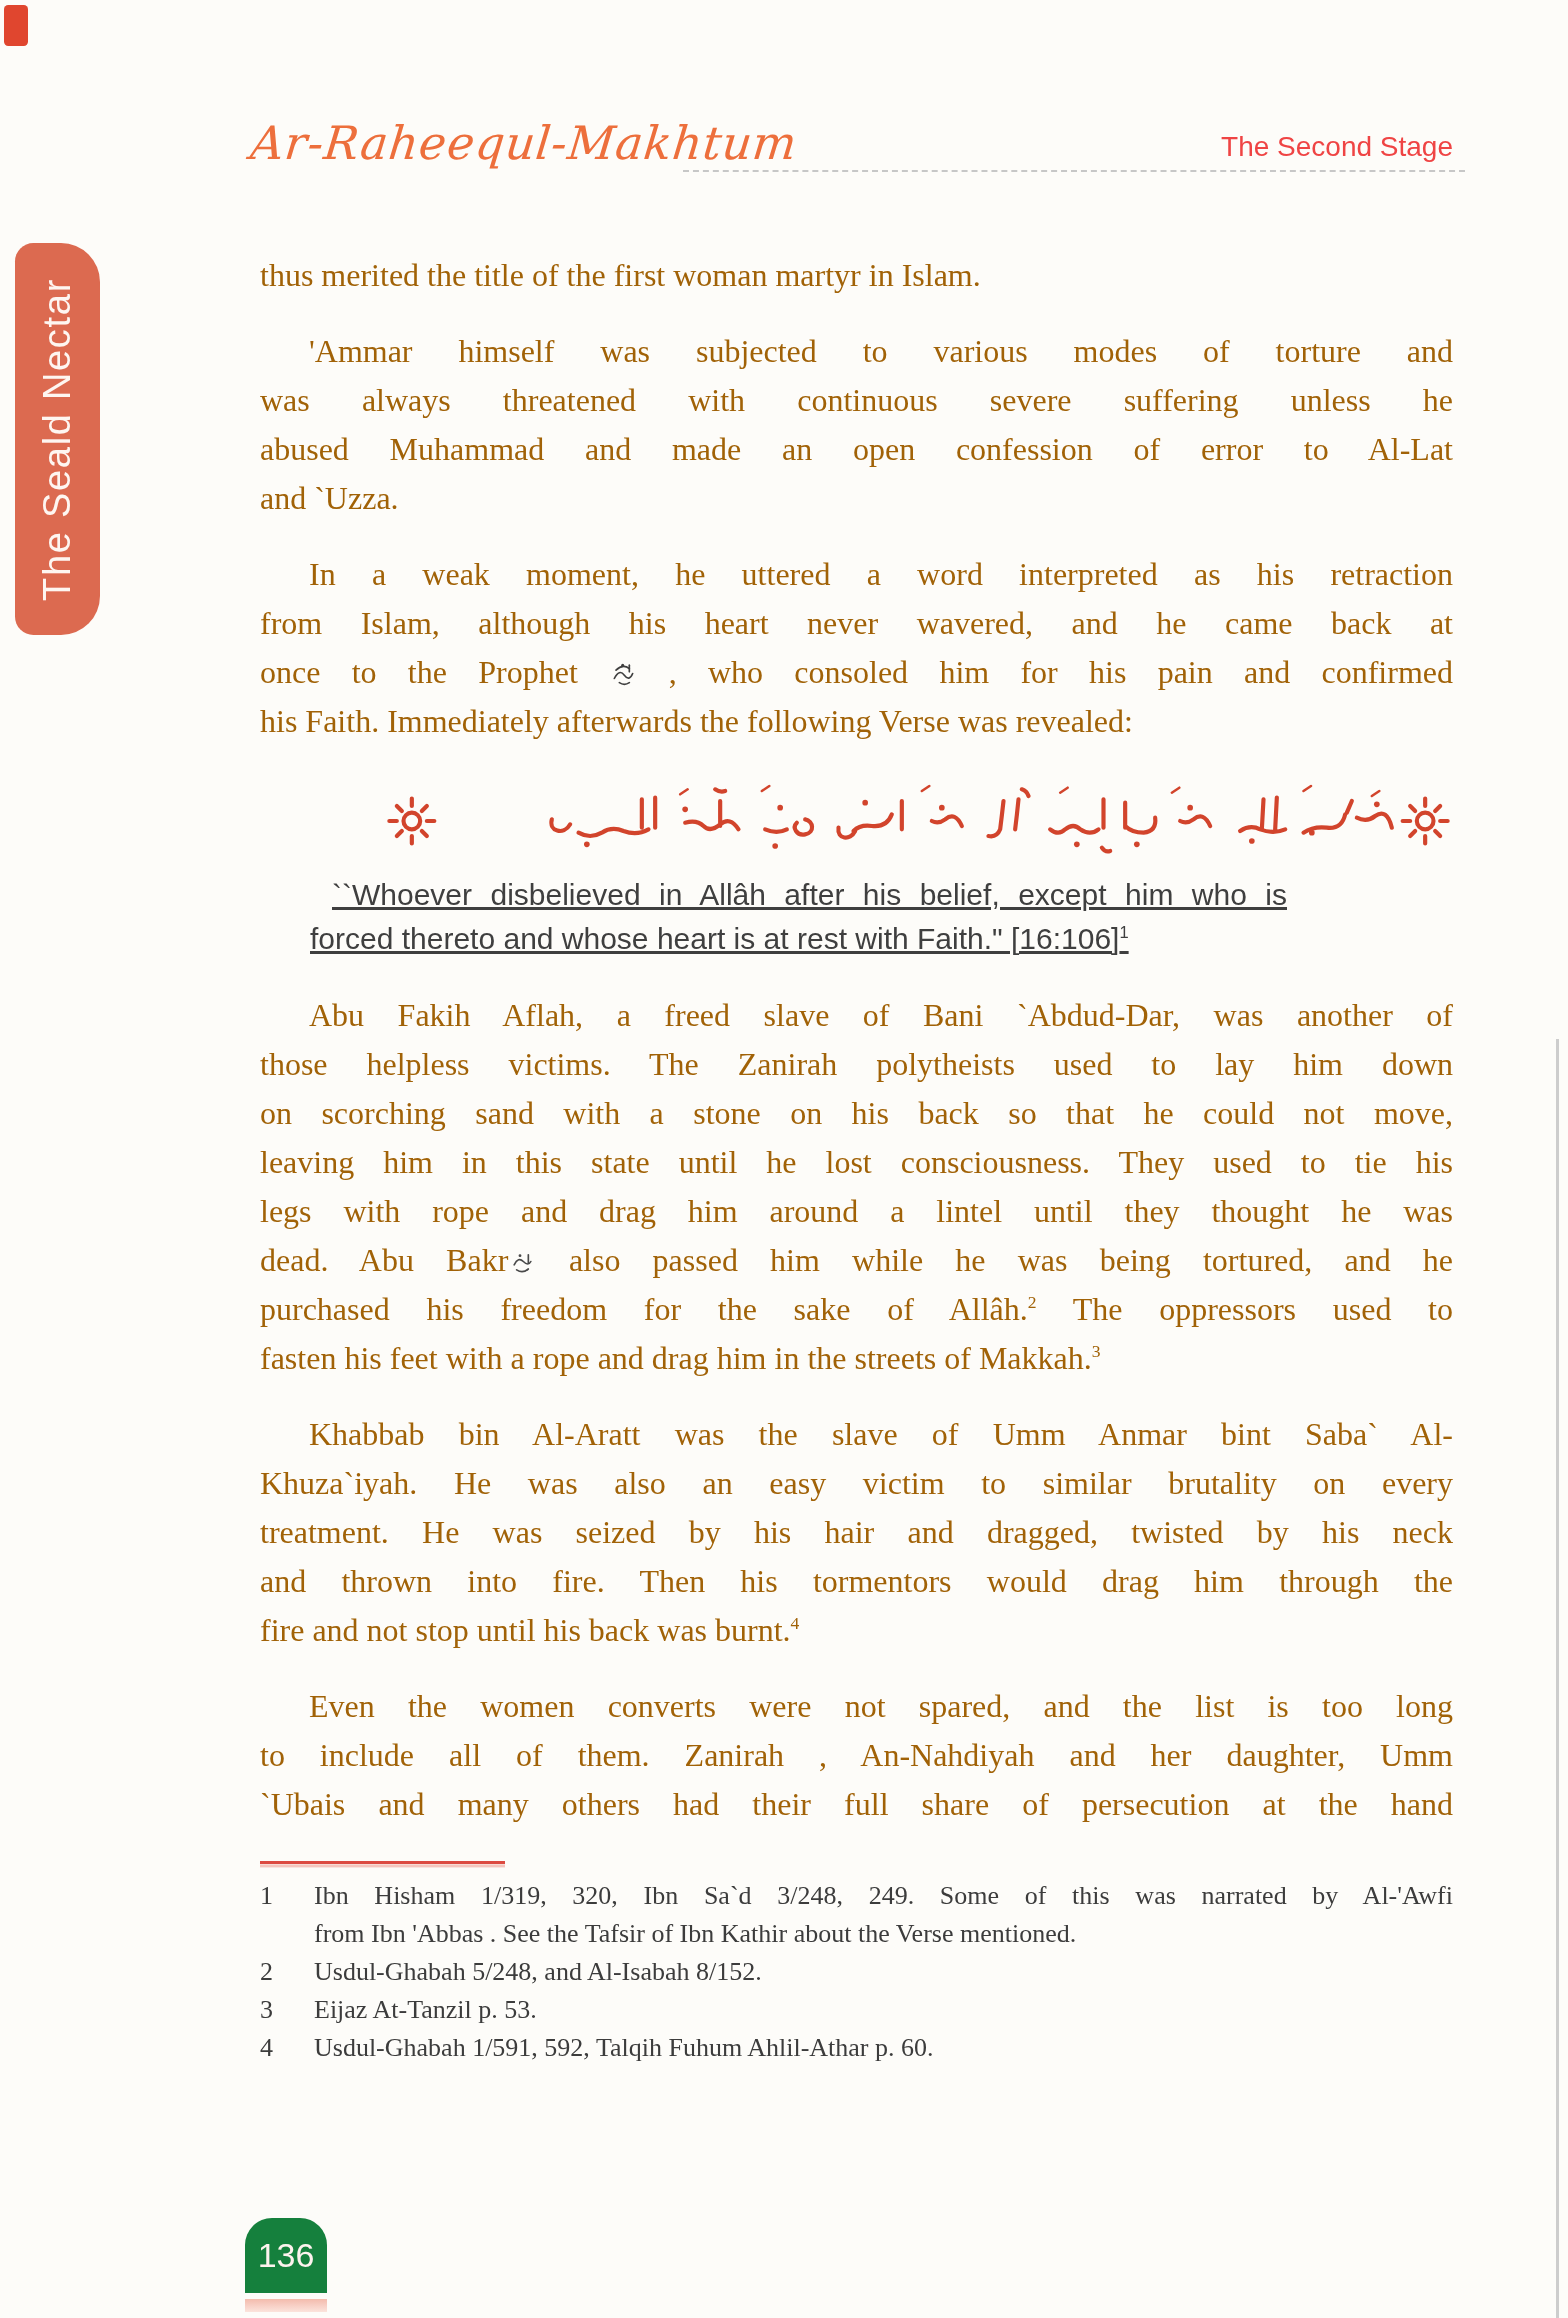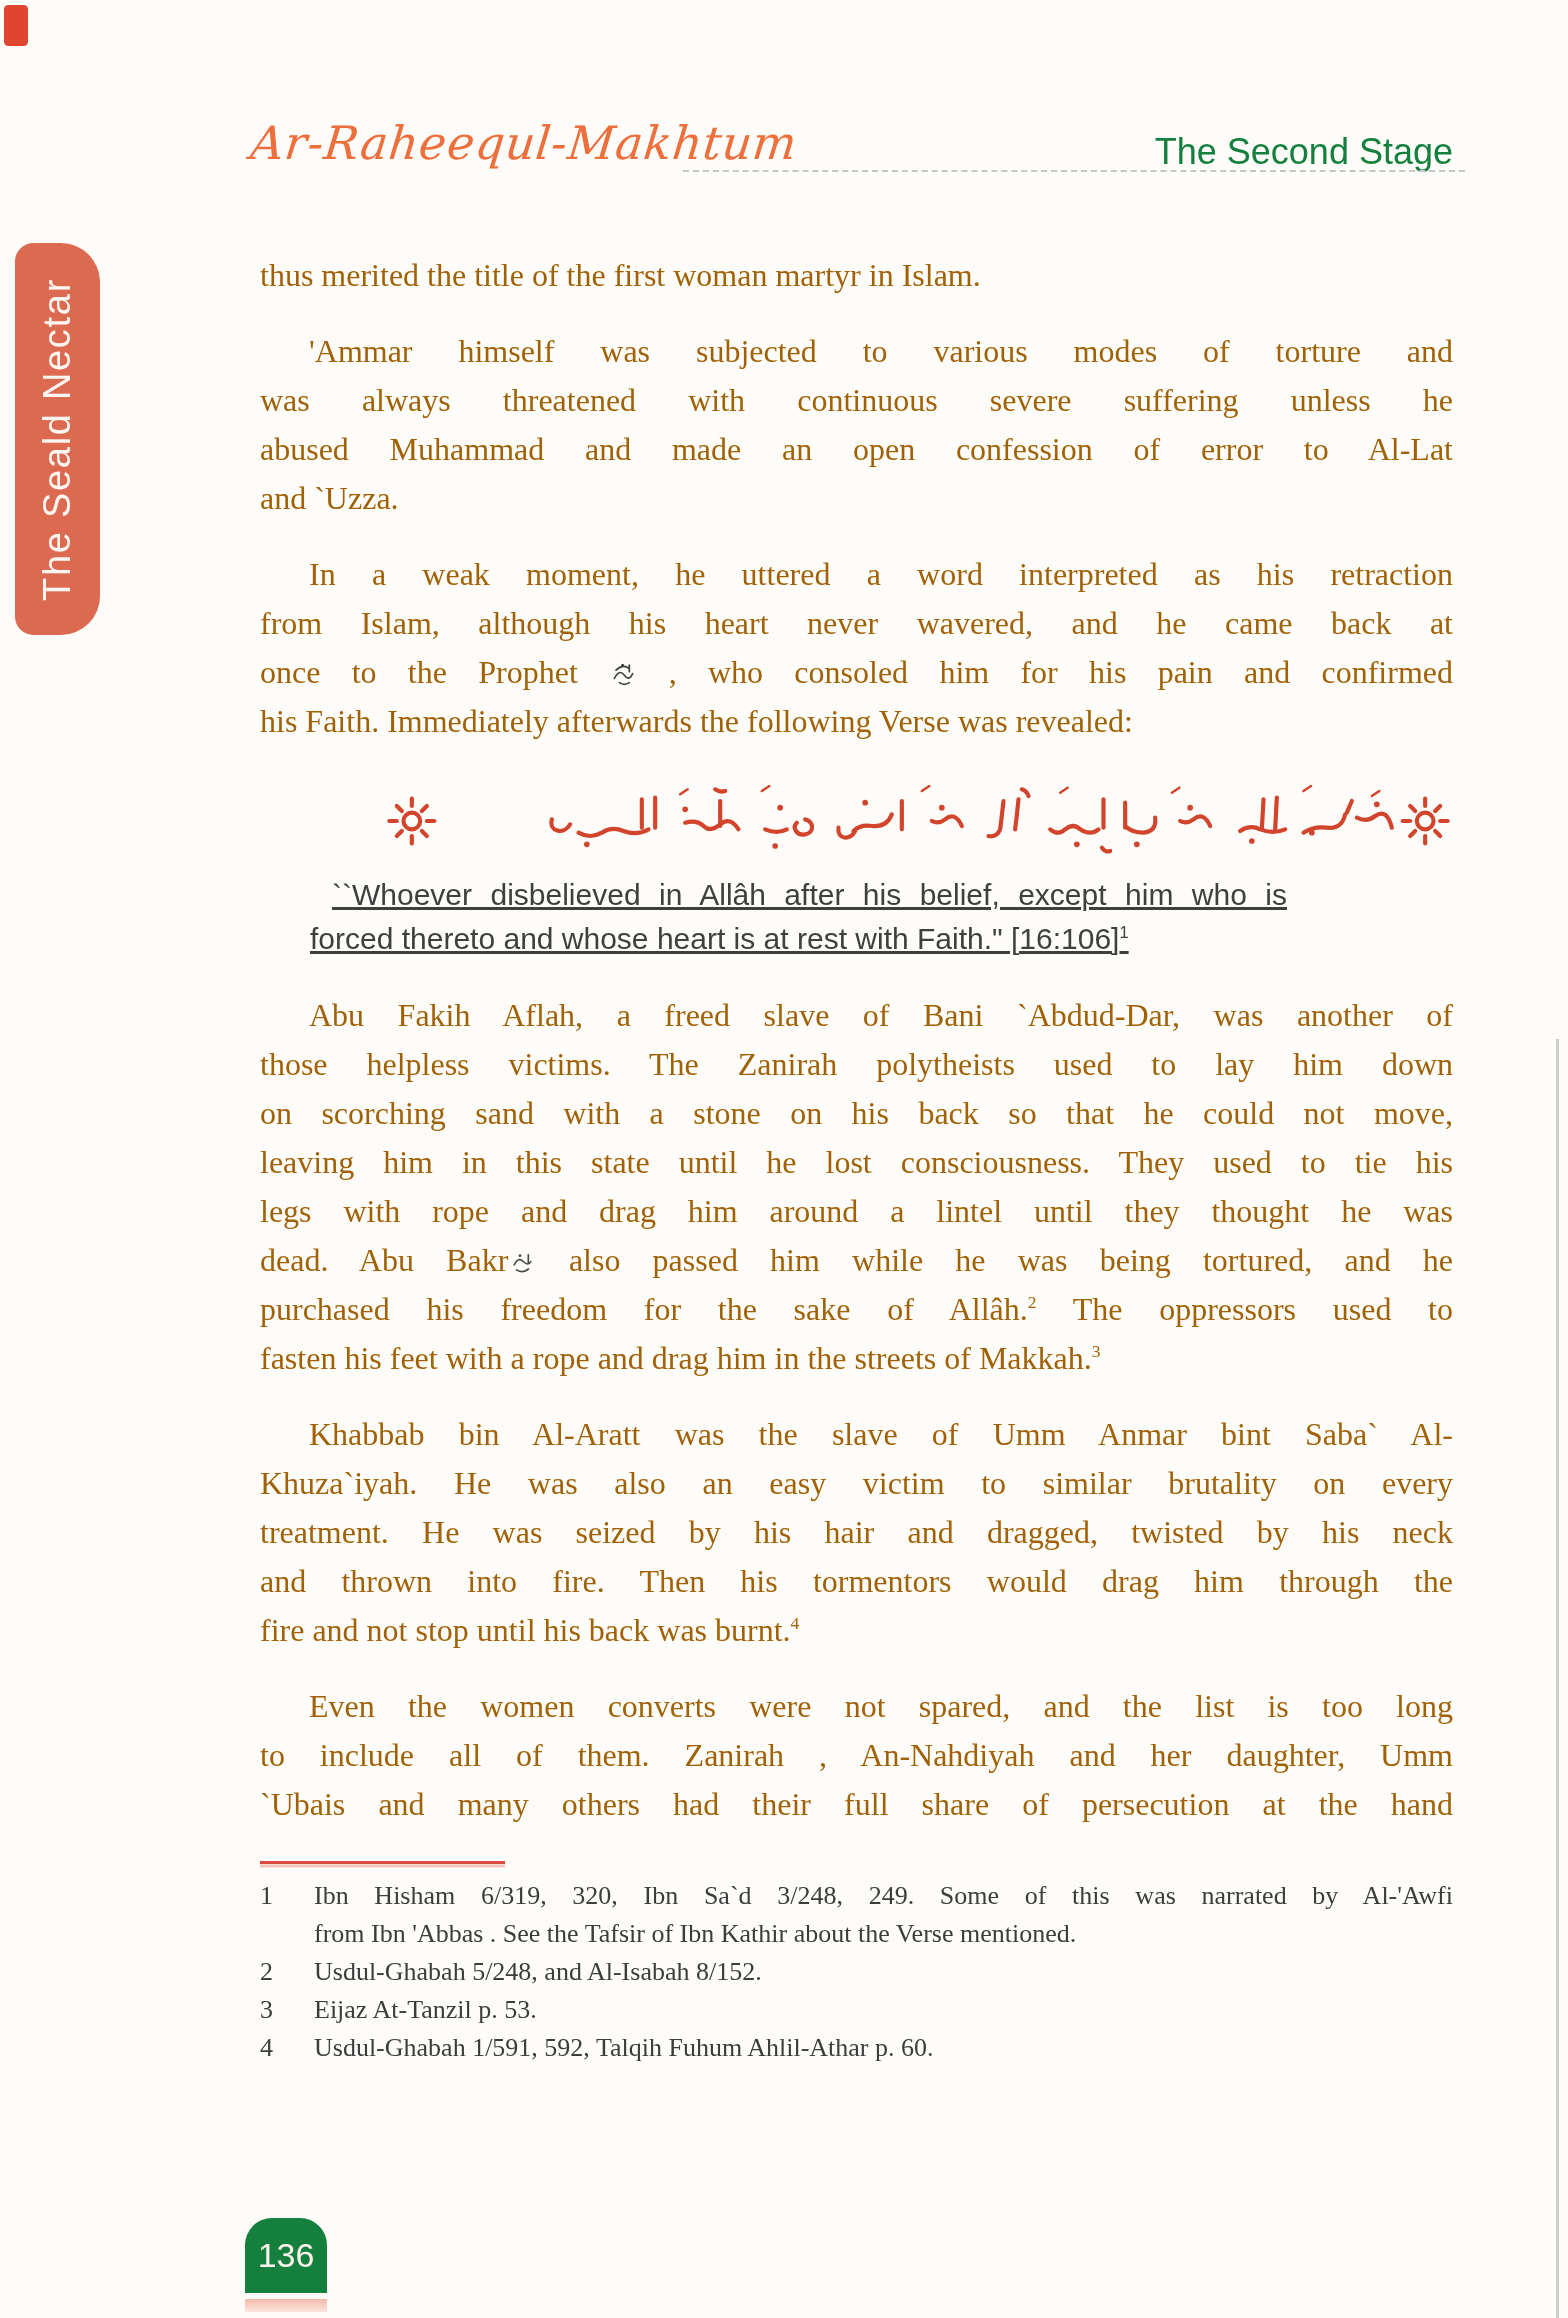--- a/index.html
+++ b/index.html
@@ -2,21 +2,21 @@
 <html style="font-size:13.4px"><head>
 <meta charset="utf-8">
 <style>
   html,body{margin:0;padding:0;background:#e9e9e9;}
   .page{position:relative;width:1569px;height:2319px;background:#fdfcf9;overflow:hidden;
         font-family:"Liberation Serif",serif;color:#383838;}
   
   .script-title{position:absolute;left:251px;top:116px;font-family:"DejaVu Serif",serif;
         font-style:italic;font-size:46px;color:#ed6f3c;transform:skewX(-6deg);letter-spacing:0.8px;white-space:nowrap;}
   .stage-label{position:absolute;right:116px;top:131px;font-family:"Liberation Sans",sans-serif;
-        font-size:36px;color:#15803d;white-space:nowrap;}
+        font-size:28px;color:#ef4444;white-space:nowrap;}
   .header-rule{position:absolute;left:683px;top:170px;width:782px;height:0;
         border-top:2.5px dashed #c7c7c7;}
   
   .corner-mark{position:absolute;left:4.2px;top:5px;width:24px;height:41px;background:#e0462f;border-radius:4.2px;}
   
   .side-tab{position:absolute;left:15px;top:243px;width:85px;height:392px;background:#dc6a50;
         border-radius:18.4px 39px 39px 18.4px;display:flex;align-items:center;justify-content:center;}
   .side-tab span{writing-mode:vertical-rl;transform:rotate(180deg);color:#fef6f1;
         font-family:"Liberation Sans",sans-serif;font-size:38px;letter-spacing:1.7px;white-space:nowrap;}
   
@@ -173,21 +173,21 @@
           <div class="pline">to include all of them. Zanirah , An-Nahdiyah and her daughter, Umm</div>
           <div class="pline">`Ubais and many others had their full share of persecution at the hand</div>
         </div>
       </div>
 
     <div class="fn-rule"></div>
     <div class="footnotes" id="footnotes">
         <div class="fn">
           <div class="fn-num">1</div>
           <div class="fn-text">
-            <div class="fline">Ibn Hisham 6/319, 320, Ibn Sa`d 3/248, 249. Some of this was narrated by Al-'Awfi</div>
+            <div class="fline">Ibn Hisham 1/319, 320, Ibn Sa`d 3/248, 249. Some of this was narrated by Al-'Awfi</div>
             <div class="fline nat">from Ibn 'Abbas . See the Tafsir of Ibn Kathir about the Verse mentioned.</div>
           </div>
         </div>
         <div class="fn">
           <div class="fn-num">2</div>
           <div class="fn-text">
             <div class="fline nat">Usdul-Ghabah 5/248, and Al-Isabah 8/152.</div>
           </div>
         </div>
         <div class="fn">

